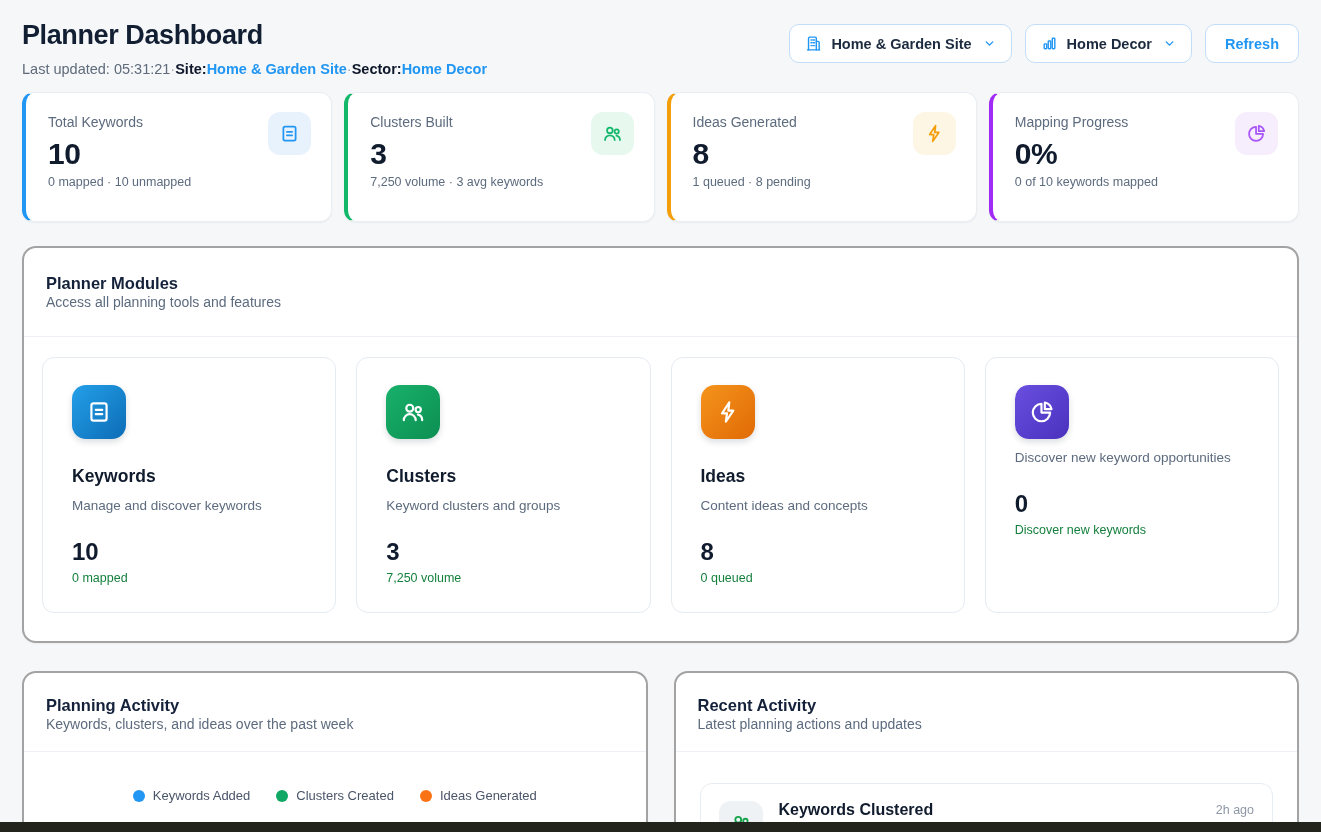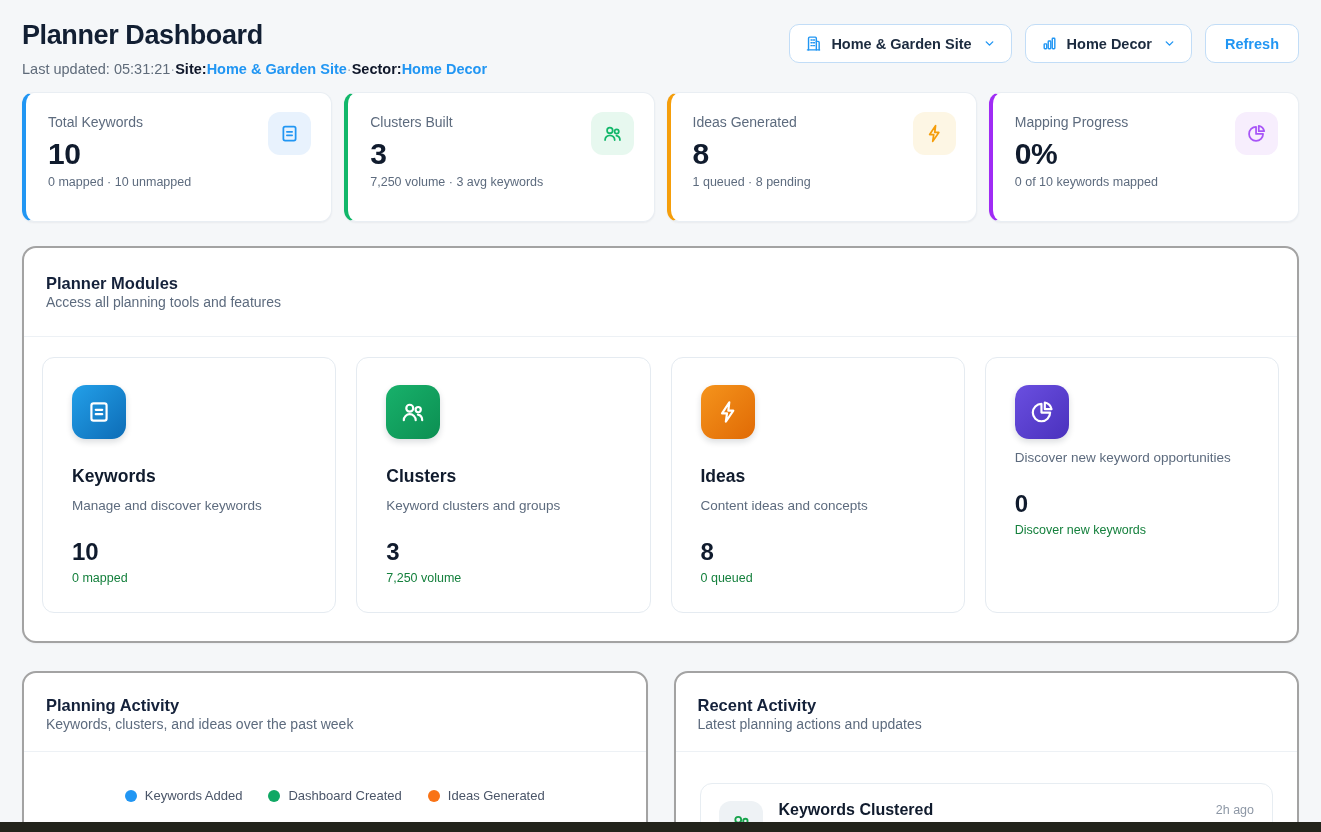--- a/index.html
+++ b/index.html
@@ -270,21 +270,21 @@
         <div class="panel-sub">Keywords, clusters, and ideas over the past week</div>
       </div>
       <div class="panel-divider"></div>
       <div class="legend">
         <div class="legend-item">
           <span class="legend-dot dot-blue"></span>
           <span>Keywords Added</span>
         </div>
         <div class="legend-item">
           <span class="legend-dot dot-green"></span>
-          <span>Dashboard Created</span>
+          <span>Clusters Created</span>
         </div>
         <div class="legend-item">
           <span class="legend-dot dot-orange"></span>
           <span>Ideas Generated</span>
         </div>
       </div>
       <div class="chart">
 
         <svg class="curve" width="550" height="150" viewBox="0 0 550 150">
           <path d="M-20,85 L73,85 C110,85 222,21 259,21 C296,21 315,85 352,85 C389,85 408,85 445,85 C470,80 501,24 538,24 L538,150 L-20,150 Z" fill="rgba(33,150,243,0.3)" stroke="none"></path>

